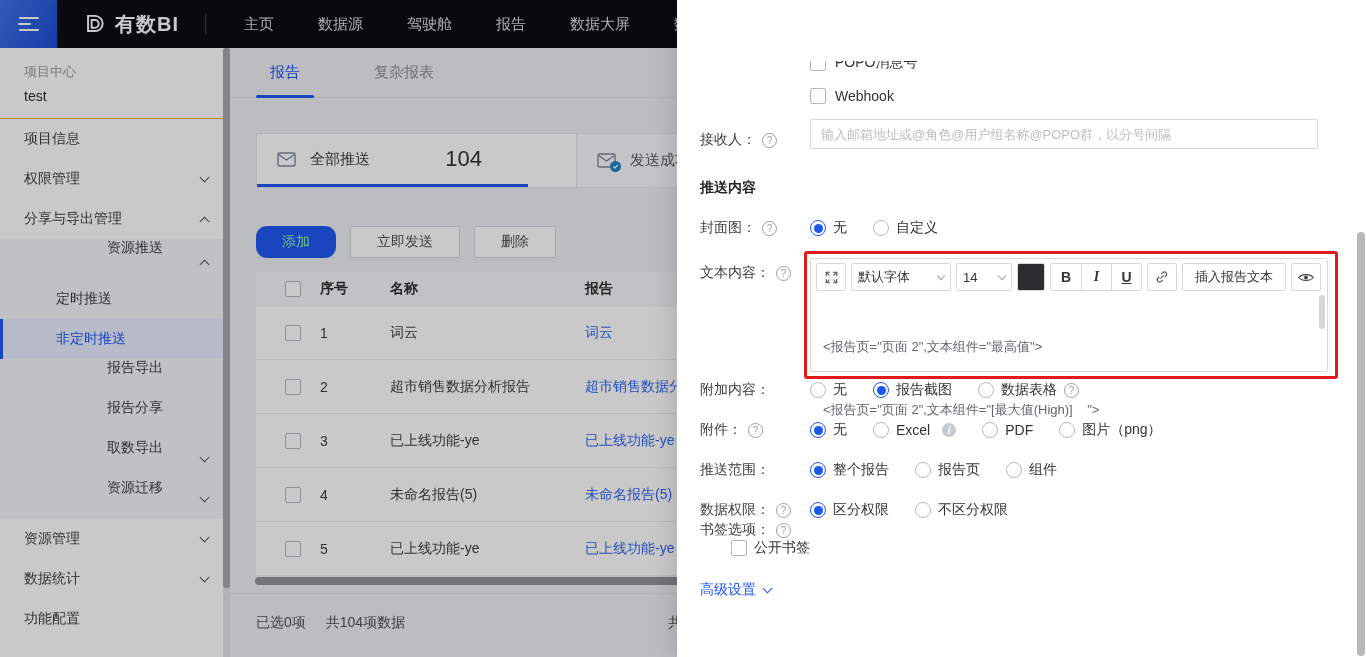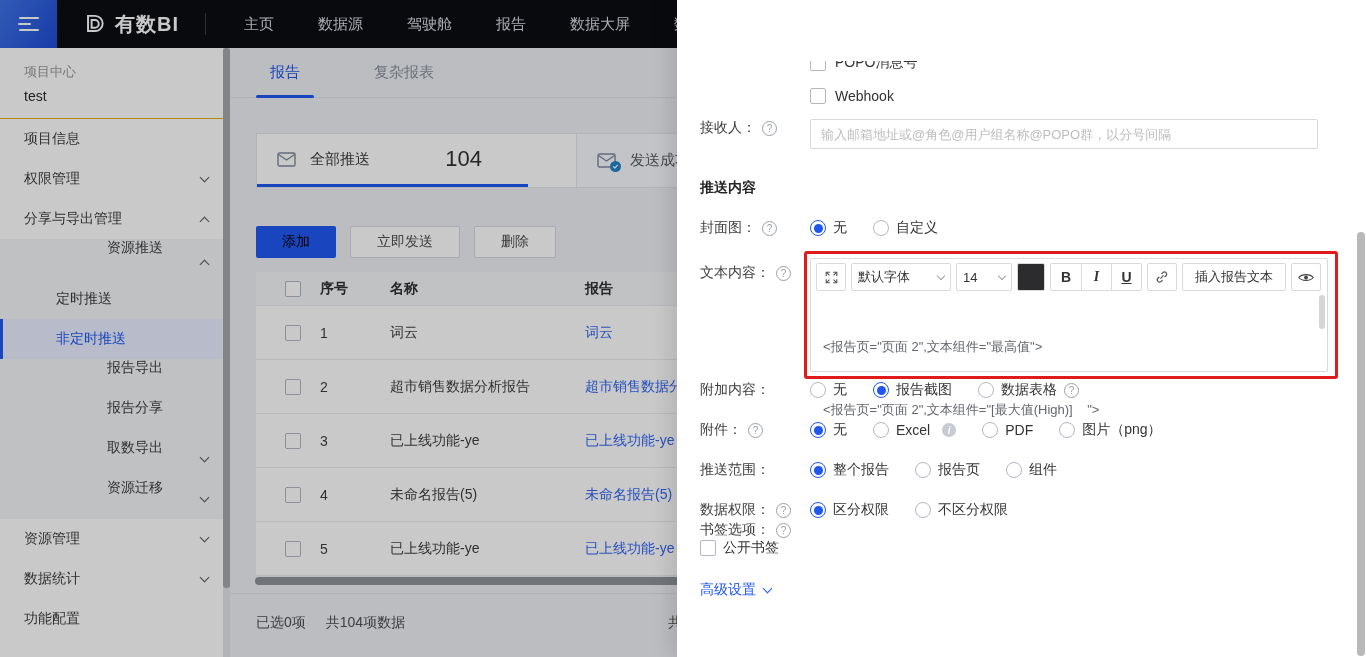--- a/index.html
+++ b/index.html
@@ -51,21 +51,21 @@
   .card.active{background:#fff;border-bottom:3px solid var(--blue);}
   .card.inactive{background:#f8f9fb;border-left:1px solid #e3e5e9;margin-left:48px;}
   .card .c-ico{display:flex;margin-right:14px;position:relative;}
   .card .c-label{font-size:15px;color:#3c3c3c;}
   .card.inactive .c-label{color:#5a5a5a;}
   .card .c-count{margin-left:auto;margin-right:26px;font-size:22px;color:#2f2f2f;}
   .badge{position:absolute;right:-5px;bottom:-4px;width:11px;height:11px;border-radius:50%;background:#1f83c4;display:flex;align-items:center;justify-content:center;}
   .badge svg{width:7px;height:7px;}
   .actions{position:absolute;top:178px;left:26px;display:flex;gap:14px;}
   .btn{height:32px;padding:0 26px;font-size:14px;border-radius:2px;display:inline-flex;align-items:center;cursor:pointer;border:none;}
-  .btn.primary{background:var(--blue);color:#000000;}
+  .btn.primary{background:var(--blue);color:#86efac;border-radius:11px;}
   .btn.ghost{background:#fff;border:1px solid #d5d8dd;color:#4d4d4d;}
   .tablewrap{position:absolute;top:224px;left:26px;width:1200px;background:#fff;}
   .trow{display:flex;align-items:center;height:54px;border-bottom:1px solid #e9ebee;font-size:14px;color:#3c3c3c;background:#fff;}
   .trow.thead{height:34px;background:#f5f6f8;font-weight:700;color:#2f2f2f;}
   .col-cb{width:48px;padding-left:29px;display:flex;align-items:center;}
   .col-no{width:86px;padding-left:16px;}
   .col-name{width:195px;}
   .col-report{flex:1;color:var(--link);}
   .cb{width:16px;height:16px;border:1px solid #b3b7bf;border-radius:2px;background:#fff;flex:none;display:inline-block;cursor:pointer;}
   .hscroll{position:absolute;top:529px;left:25px;width:1080px;height:8px;border-radius:4px;background:#8f9296;cursor:pointer;}
@@ -78,21 +78,21 @@
 
   
   .drawer{position:absolute;left:677px;top:0;width:689px;height:657px;background:#fff;z-index:60;box-shadow:-8px 0 18px rgba(0,0,0,0.10);}
   .d-head{height:61px;border-bottom:1px solid #e8e8e8;display:flex;align-items:center;padding:0 24px;}
   .d-title{font-size:17px;font-weight:700;color:#262626;}
   .d-actions{margin-left:auto;display:flex;gap:9px;}
   .d-btn{width:81px;height:30px;border-radius:2px;font-size:14px;display:flex;align-items:center;justify-content:center;cursor:pointer;}
   .d-btn.primary{background:var(--blue);color:#fff;border:1px solid var(--blue);}
   .d-btn.plain{background:#fff;color:#4d4d4d;border:1px solid #d9d9d9;}
   .d-body{position:absolute;top:61px;left:0;right:0;bottom:0;overflow:hidden;}
-  .frow{position:absolute;left:23px;display:flex;align-items:flex-start;}
+  .frow{position:absolute;left:23px;display:flex;align-items:flex-end;}
   .flabel{width:110px;display:flex;align-items:center;gap:6px;font-size:14px;color:#404040;flex:none;}
   .q{width:15px;height:15px;border:1px solid #9aa0a6;border-radius:50%;color:#9aa0a6;font-size:10px;display:inline-flex;align-items:center;justify-content:center;flex:none;}
   .q::after{content:"?";}
   .info{width:14px;height:14px;border-radius:50%;background:#c6cad1;color:#fff;font-size:10px;font-weight:700;display:inline-flex;align-items:center;justify-content:center;flex:none;margin-left:5px;}
   .info::after{content:"i";font-style:italic;}
   .opts{display:flex;align-items:center;gap:26px;}
   .opt{display:flex;align-items:center;gap:7px;font-size:14px;color:#333;cursor:pointer;}
   .radio{width:16px;height:16px;border:1px solid #b3b7bf;border-radius:50%;background:#fff;position:relative;flex:none;display:inline-block;}
   .radio.on{border:1.5px solid var(--blue);}
   .radio.on::after{content:"";position:absolute;inset:2.5px;border-radius:50%;background:var(--blue);}

